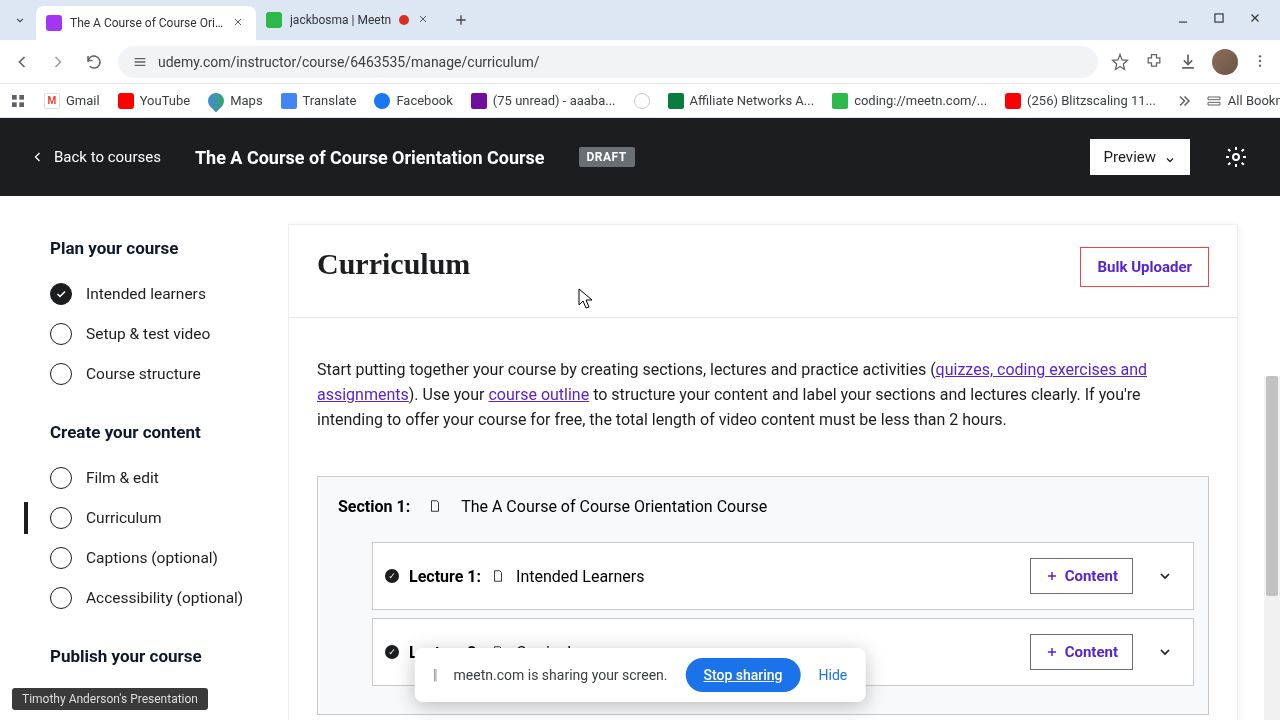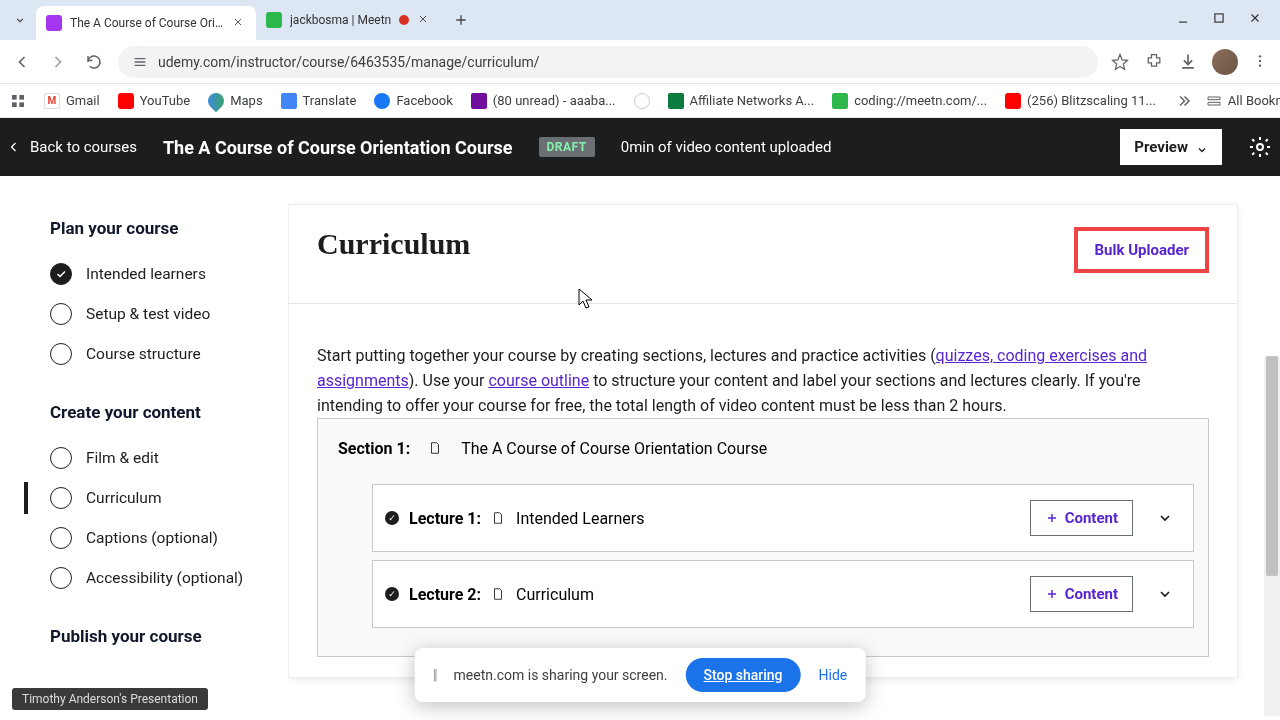--- a/index.html
+++ b/index.html
@@ -27,45 +27,45 @@
 .toolbar-icon { width: 20px; height: 20px; color: #5f6368; cursor: pointer; }
 .avatar { width: 26px; height: 26px; border-radius: 50%; background: linear-gradient(135deg,#8b6f5c,#6b5442); }
 .kebab { width: 18px; height: 18px; color: #5f6368; cursor: pointer; }
 
 .bookmarks-bar { height: 34px; background: #fff; border-bottom: 1px solid #e6e6e6; display: flex; align-items: center; padding: 0 10px; gap: 18px; font-size: 13px; color: #3c4043; }
 .bm-item { display: flex; align-items: center; gap: 6px; cursor: pointer; white-space: nowrap; }
 .bm-icon { width: 16px; height: 16px; flex-shrink: 0; }
 .bm-more { margin-left: auto; display: flex; align-items: center; gap: 14px; }
 
 
-.course-header { height: 58px; background: #1c1d1f; color: #fff; display: flex; align-items: center; padding: 0 8px; gap: 26px; }
+.course-header { height: 78px; background: #1c1d1f; color: #fff; display: flex; align-items: center; padding: 0 32px; gap: 34px; }
 .back-link { display: flex; align-items: center; gap: 10px; font-size: 15px; cursor: pointer; }
 .course-title { font-size: 18px; font-weight: 700; }
-.draft-badge { background: #6a6f73; color: #86efac; font-size: 12px; font-weight: 700; padding: 3px 8px; border-radius: 2px; letter-spacing: 0.5px; }
+.draft-badge { background: #6a6f73; color: #ffffff; font-size: 12px; font-weight: 700; padding: 3px 8px; border-radius: 2px; letter-spacing: 0.5px; }
 .upload-status { font-size: 15px; }
 .header-spacer { flex: 1; }
-.preview-btn { background: #fff; color: #1c1d1f; font-weight: 700; font-size: 15px; padding: 9px 14px; display: flex; align-items: flex-end; gap: 8px; cursor: pointer; }
+.preview-btn { background: #fff; color: #1c1d1f; font-weight: 400; font-size: 15px; padding: 9px 14px; display: flex; align-items: flex-end; gap: 8px; cursor: pointer; }
 .gear-btn { width: 24px; height: 24px; color: #fff; cursor: pointer; }
 
 
 .page-body { display: flex; height: calc(720px - 40px - 44px - 34px - 62px); position: relative; }
 .sidebar { width: 288px; padding: 32px 20px 0 50px; }
 .sb-heading { font-size: 17px; font-weight: 700; color: #0f172a; margin-bottom: 16px; margin-top: 10px; }
 .sb-item { display: flex; align-items: center; gap: 14px; padding: 9px 0; font-size: 15.5px; color: #1c1d1f; cursor: pointer; position: relative; }
 .sb-item.active::before { content: ''; position: absolute; left: -26px; top: 4px; bottom: 4px; width: 4px; background: #1c1d1f; }
 .sb-circle { width: 22px; height: 22px; border: 1.5px solid #1c1d1f; border-radius: 50%; display: flex; align-items: center; justify-content: center; flex-shrink: 0; }
 .sb-circle.checked { background: #1c1d1f; color: #fff; }
 
 .main-content { flex: 1; padding: 28px 42px 0 0; overflow: hidden; }
 .content-card { background: #fff; box-shadow: 0 2px 8px rgba(0,0,0,0.08); border: 1px solid #eee; padding: 0; }
 .card-header { display: flex; justify-content: space-between; align-items: flex-start; padding: 22px 28px 30px 28px; border-bottom: 1px solid #e5e5e5; }
 .page-heading { font-family: Georgia, 'Times New Roman', serif; font-size: 30px; font-weight: 700; color: #1c1d1f; }
-.bulk-btn { border: 4px solid #ef4444; background: #fff; color: #5624d0; font-weight: 700; font-size: 15px; padding: 10px 16px; cursor: pointer; }
+.bulk-btn { border: 1px solid #ef4444; background: #fff; color: #5624d0; font-weight: 700; font-size: 15px; padding: 10px 16px; cursor: pointer; }
 .card-body { padding: 40px 28px 20px 28px; }
-.intro-text { font-size: 16px; line-height: 1.55; color: #1c1d1f; }
+.intro-text { font-size: 16px; line-height: 1.55; color: #1c1d1f; margin-bottom: 44px; }
 .intro-text a { color: #5624d0; text-decoration: underline; }
 
 .section-box { border: 1px solid #c9c9c9; background: #f7f9fa; padding: 20px 14px; }
 .section-title-row { display: flex; align-items: center; gap: 18px; font-size: 16px; padding: 0 6px 18px 6px; }
 .section-label { font-weight: 700; }
 .doc-icon { width: 15px; height: 15px; }
 .lecture-row { background: #fff; border: 1px solid #c9c9c9; margin: 8px 0 8px 40px; padding: 14px 12px; display: flex; align-items: center; gap: 10px; font-size: 16px; }
 .check-dot { width: 14px; height: 14px; background: #1c1d1f; border-radius: 50%; display: flex; align-items: center; justify-content: center; color: #fff; font-size: 9px; flex-shrink: 0; }
 .lecture-label { font-weight: 700; }
 .lecture-spacer { flex: 1; }
@@ -219,21 +219,21 @@
   <span class="bm-item">
       <span class="bm-icon" style="background:#4285f4;border-radius:2px"></span>
       <span>Translate</span>
     </span>
   <span class="bm-item">
       <span class="bm-icon" style="background:#1877f2;border-radius:50%"></span>
       <span>Facebook</span>
     </span>
   <span class="bm-item">
       <span class="bm-icon" style="background:#720e9e;border-radius:2px"></span>
-      <span>(80 unread) - aaaba...</span>
+      <span>(75 unread) - aaaba...</span>
     </span>
   <span class="bm-item">
       <span class="bm-icon" style="background:#fff;border:1px solid #ccc;border-radius:50%"></span>
     </span>
   <span class="bm-item">
       <span class="bm-icon" style="background:#0a7d3e;border-radius:2px"></span>
       <span>Affiliate Networks A...</span>
     </span>
   <span class="bm-item">
       <span class="bm-icon" style="background:#2db84c;border-radius:2px"></span>
@@ -262,21 +262,20 @@
 
 <div class="course-header">
   <div class="back-link">
     <svg width="12" height="12" viewBox="0 0 24 24">
         <path d="M15 4l-8 8 8 8" stroke="#fff" stroke-width="2.5" fill="none"></path>
       </svg>
     <span>Back to courses</span>
   </div>
   <div class="course-title">The A Course of Course Orientation Course</div>
   <div class="draft-badge">DRAFT</div>
-  <div class="upload-status">0min of video content uploaded</div>
   <div class="header-spacer"></div>
   <div class="preview-btn">
     <span>Preview</span>
     <svg width="12" height="12" viewBox="0 0 24 24">
         <path d="M6 9l6 6 6-6" stroke="#1c1d1f" stroke-width="2.5" fill="none"></path>
       </svg>
   </div>
   <div class="gear-btn">
     <svg width="24" height="24" viewBox="0 0 24 24">
         <circle cx="12" cy="12" r="3" stroke="#fff" stroke-width="2" fill="none"></circle>

